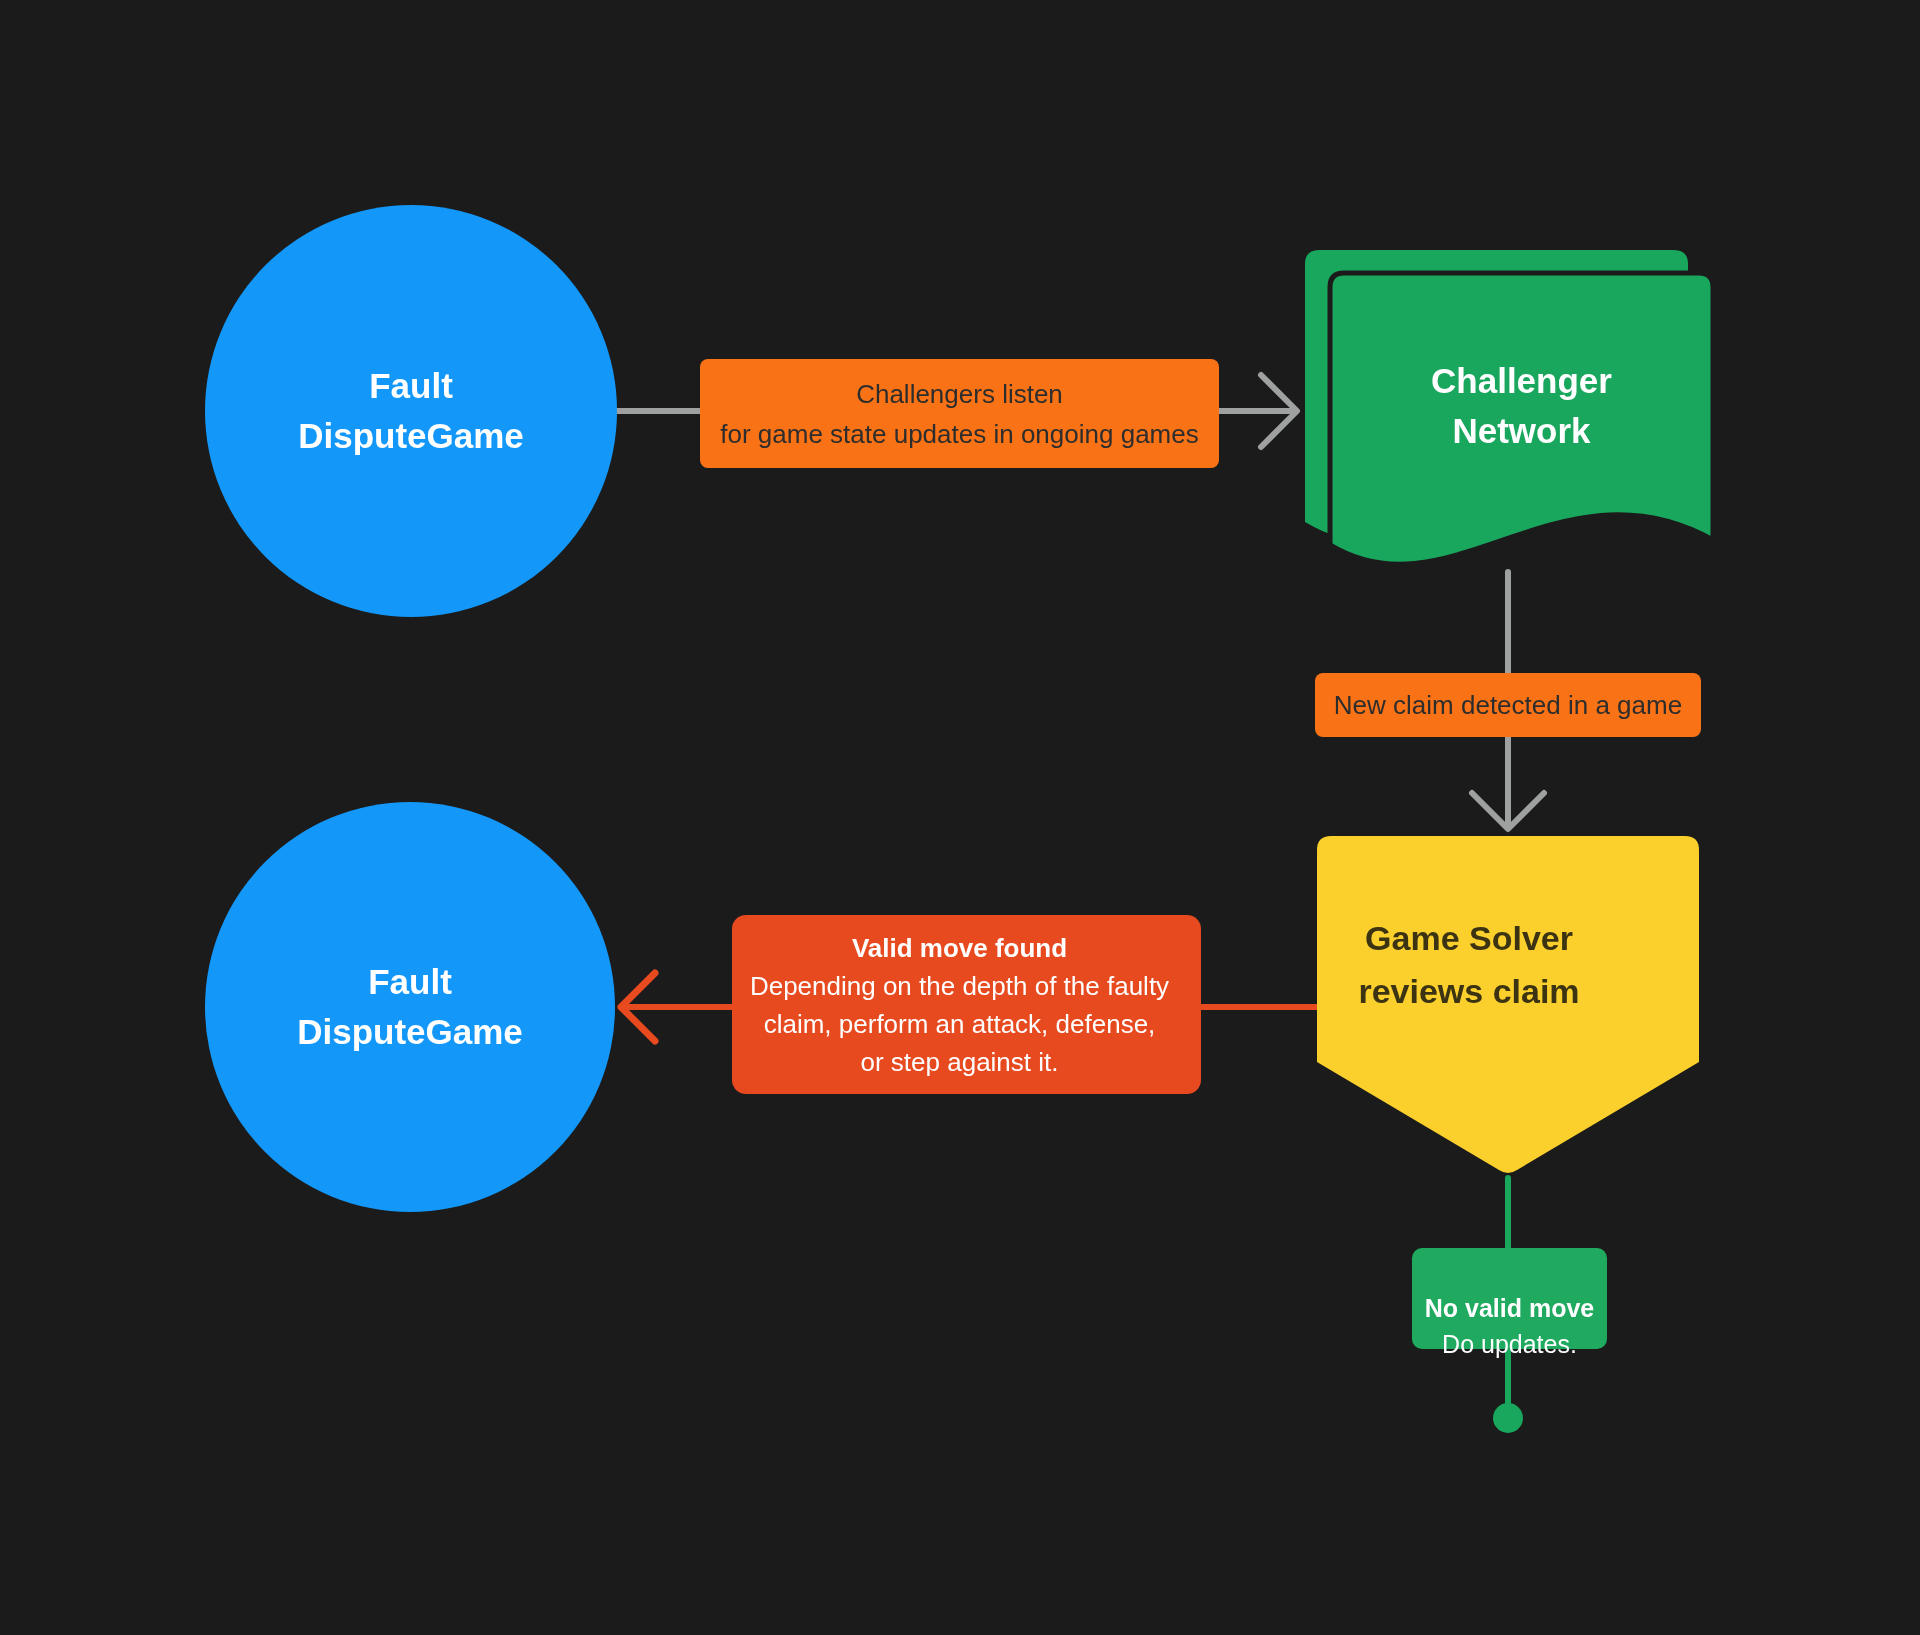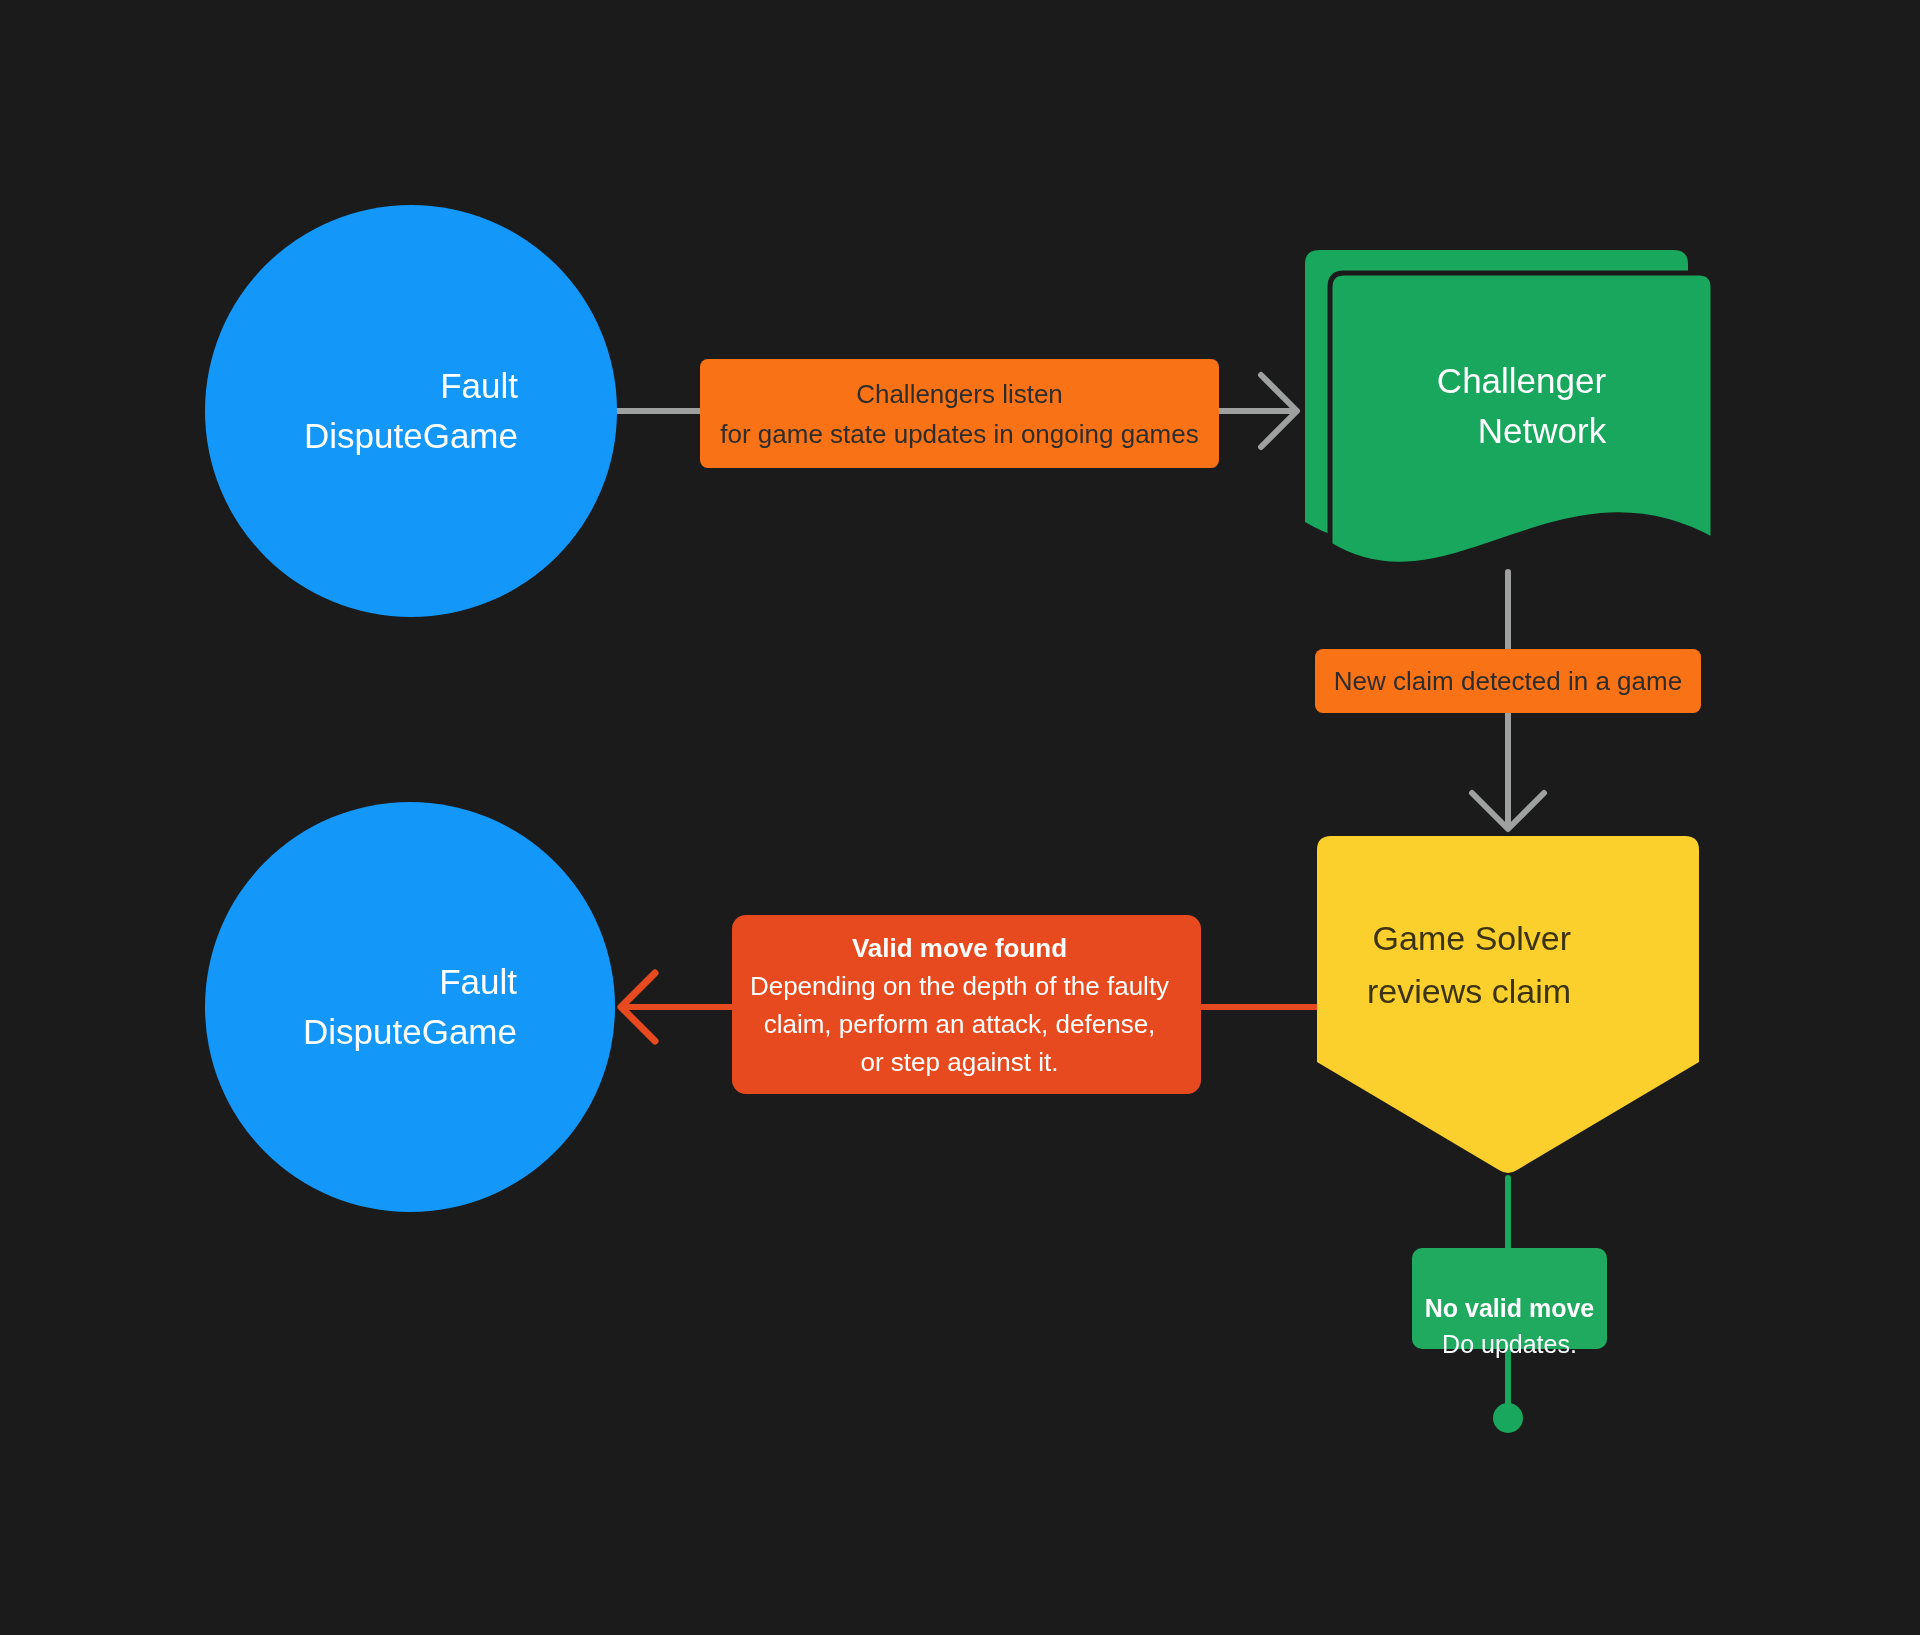--- a/index.html
+++ b/index.html
@@ -9,22 +9,22 @@
     background:#1B1B1B;
     font-family:"Liberation Sans", sans-serif;
     overflow:hidden;
   }
   #shapes{position:absolute;left:0;top:0;width:1920px;height:1635px;}
   .abs{position:absolute;box-sizing:border-box;}
   .pre{white-space:pre-line;}
   .center{display:flex;align-items:center;justify-content:center;text-align:center;}
 
   .node-label{
-    color:#FFFFFF;font-size:35px;line-height:50px;font-weight:400;
-    text-align:right;
+    color:#FFFFFF;font-size:35px;line-height:50px;font-weight:700;
+    text-align:center;
   }
   .node-label-dark{color:#3B3312;}
 
   .gray-label{
     background:#f97316;color:#2D2D2D;
     border-radius:8px;font-size:26px;line-height:40px;
   }
 
   .callout-red{
     background:#E74A1F;color:#FFFFFF;border-radius:14px;
@@ -80,21 +80,21 @@
 
   <div class="abs center node-label node-label-dark pre" style="left:1317px;top:862px;width:304px;height:206px;line-height:53px;font-size:34px;">Game Solver
 reviews claim</div>
 
   <div class="abs center node-label pre" style="left:205px;top:802px;width:410px;height:410px;">Fault
 DisputeGame</div>
 
   <div class="abs center gray-label pre" style="left:700px;top:359px;width:519px;height:109px;">Challengers listen
 for game state updates in ongoing games</div>
 
-  <div class="abs center gray-label" style="left:1315px;top:649px;width:386px;height:64px;">New claim detected in a game</div>
+  <div class="abs center gray-label" style="left:1315px;top:673px;width:386px;height:64px;">New claim detected in a game</div>
 
   <div class="abs callout-red" style="left:732px;top:915px;width:469px;height:179px;">
     <div class="title">Valid move found</div>
     <div class="body pre">Depending on the depth of the faulty
 claim, perform an attack, defense,
 or step against it.</div>
   </div>
 
   <div class="abs callout-green" style="left:1412px;top:1248px;width:195px;height:101px;">
     <div class="title">No valid move</div>

